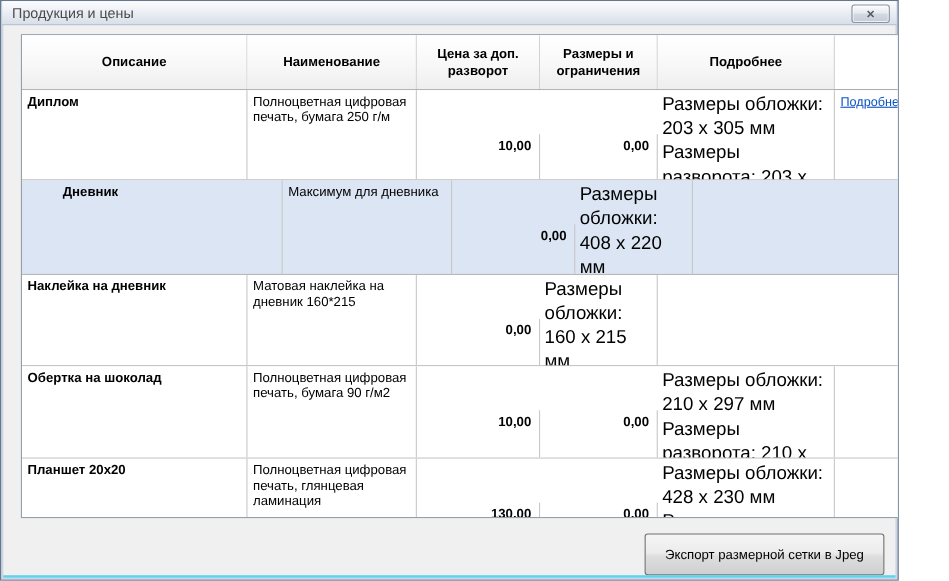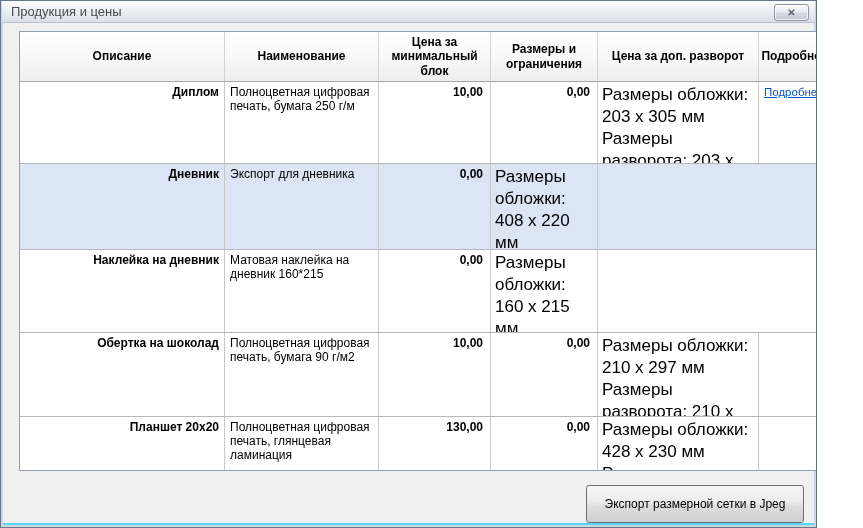--- a/index.html
+++ b/index.html
@@ -42,35 +42,35 @@
     display:flex; overflow:hidden;
   }
   .grid { width:811px; overflow:hidden; }
   .row {
     display:grid;
     grid-template-columns:205px 154px 112px 107px 161px 72px;
     border-bottom:1px solid #b9b9b9;
     background:#ffffff;
   }
   .row.header { height:50px; border-bottom:1px solid #a5a5a5; }
-  .row.highlighted { background:#dbe5f3; }
+  .row.highlighted { background:#dbe5f3;padding-left:32px; }
   .cell {
     border-right:1px solid #c8c8c8;
     padding:3px 5px; font-size:12px; color:#000;
     overflow:hidden;
   }
   .cell:last-child { border-right:none; }
   .row.header .cell {
     background:linear-gradient(#ffffff 0%, #f7f7f7 60%, #eeeeee 100%);
     border-right:1px solid #d2d2d2;
     display:flex; align-items:center; justify-content:center; text-align:center;
     font-weight:bold; font-size:12px; line-height:1.18; padding:2px 3px;
   }
-  .col-name { font-weight:bold;text-align:right; }
-  .col-price { text-align:right; font-weight:bold; padding-right:7px; }
+  .col-name { font-weight:bold; }
+  .col-price { text-align:right; font-weight:bold; padding-right:7px;margin-top:40px; }
   .col-sizes { font-size:17px; line-height:1.3; white-space:pre-line; padding:2px 4px; }
   .col-details a { color:#0a54c4; text-decoration:underline; font-size:11.5px; cursor:pointer; }
   .r0 { height:82px; } .r1 { height:86px; } .r2 { height:83px; }
   .r3 { height:84px; } .r4 { height:84px; }
 
   
   .vscroll {
     width:16px; background:#f0f0f0; border-left:1px solid #d5d5d5;
     display:flex; flex-direction:column; align-items:center;
   }
@@ -106,41 +106,40 @@
   </div>
 
   <div class="client">
 
     <div class="table-wrap">
       <div class="grid">
 
         <div class="row header">
           <div class="cell">Описание</div>
           <div class="cell">Наименование</div>
-          <div class="cell">Цена за минимальный блок</div>
+          <div class="cell">Цена за доп. разворот</div>
           <div class="cell">Размеры и ограничения</div>
-          <div class="cell">Цена за доп. разворот</div>
           <div class="cell">Подробнее</div>
         </div>
 
         <div class="row r0">
           <div class="cell col-name">Диплом</div>
           <div class="cell col-desc">Полноцветная цифровая печать, бумага 250 г/м</div>
           <div class="cell col-price">10,00</div>
           <div class="cell col-price">0,00</div>
           <div class="cell col-sizes">Размеры обложки: 203 x 305 мм
 Размеры разворота: 203 x 305 мм
 Минимум разворотов: 0
 Максимум разворотов: 100</div>
           <div class="cell col-details"><a>Подробнее</a></div>
         </div>
 
         <div class="row r1 highlighted">
           <div class="cell col-name">Дневник</div>
-          <div class="cell col-desc">Экспорт для дневника</div>
+          <div class="cell col-desc">Максимум для дневника</div>
           <div class="cell col-price">0,00</div>
           <div class="cell col-sizes">Размеры обложки: 408 x 220 мм
 Размеры разворота: 408 x 220 мм
 Минимум разворотов: 0
 Максимум разворотов: 0</div>
           <div class="cell col-details"><a></a></div>
         </div>
 
         <div class="row r2">
           <div class="cell col-name">Наклейка на дневник</div>

